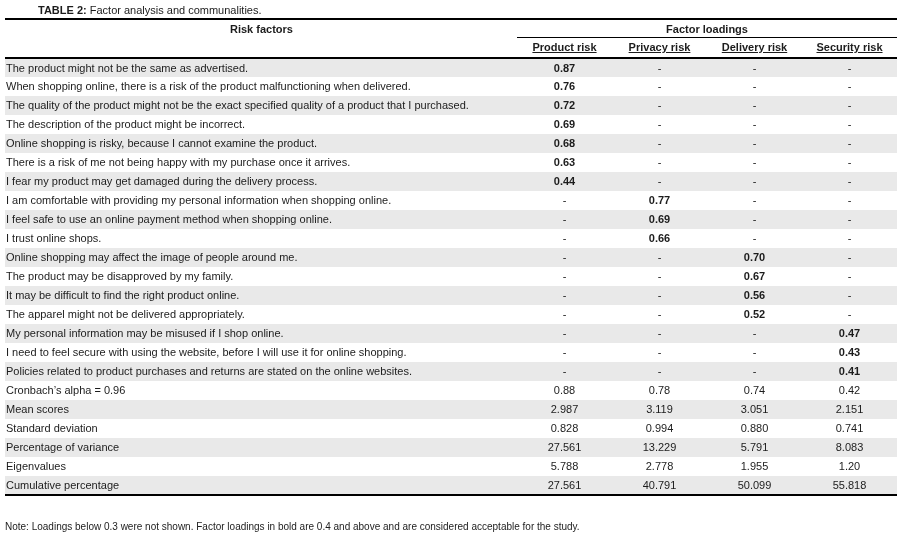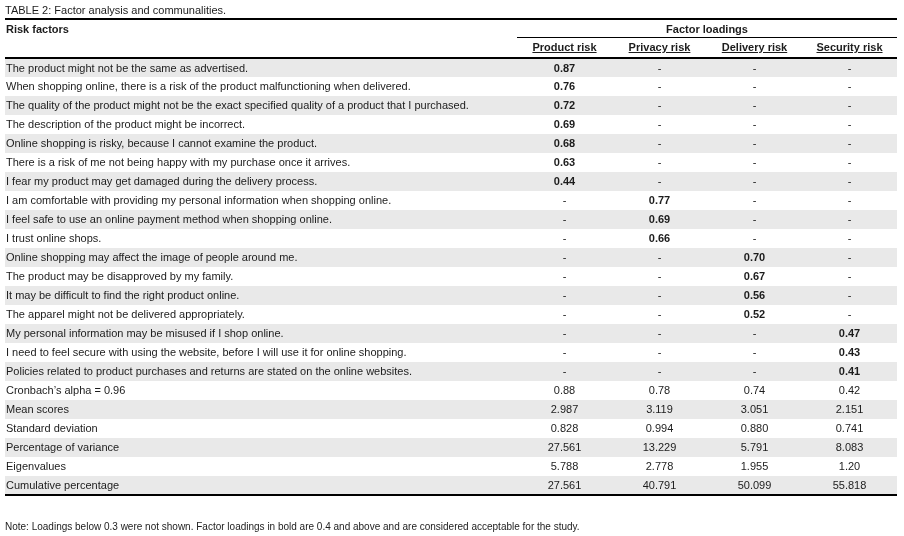--- a/index.html
+++ b/index.html
@@ -14,33 +14,33 @@
     width:904px;height:536px;background:var(--bg);
     font-family:"Liberation Sans","DejaVu Sans",sans-serif;
     color:var(--text);overflow:hidden;position:relative;
   }
   .inner{margin:0 7px 0 5px;}
   .title{
     font-size:11px;line-height:12px;
     padding:4px 0 2px 0;
     border-bottom:2px solid var(--line);
   }
-  .title .t-bold{font-weight:normal;}
+  .title .t-bold{font-weight:bold;margin-left:33px;}
   table{
     width:100%;border-collapse:collapse;table-layout:fixed;
     border-bottom:2px solid var(--line);
   }
   col.c-label{width:512px;}
   col.c-val{width:95px;}
   th,td{
     font-size:11px;line-height:13px;
     vertical-align:middle;
     overflow:hidden;white-space:nowrap;
   }
-  thead th{font-weight:bold;text-align:left;}
+  thead th{font-weight:bold;text-align:center;}
   th.row-header{
     vertical-align:top;padding:3px 0 0 1px;
     border-bottom:2px solid var(--line);
   }
   th.group-header{
     text-align:center;height:17px;
     border-bottom:1px solid var(--line);
     padding-top:3px;
   }
   th.col-header{

